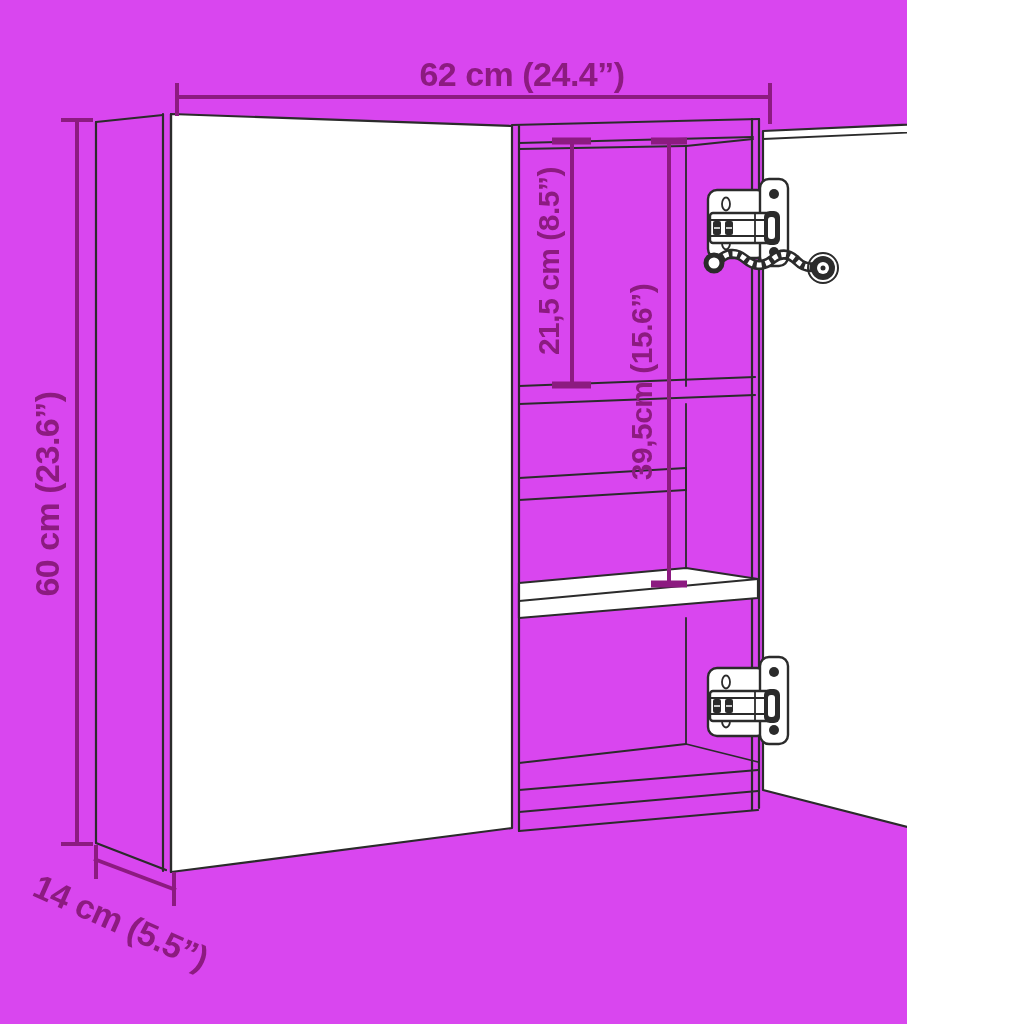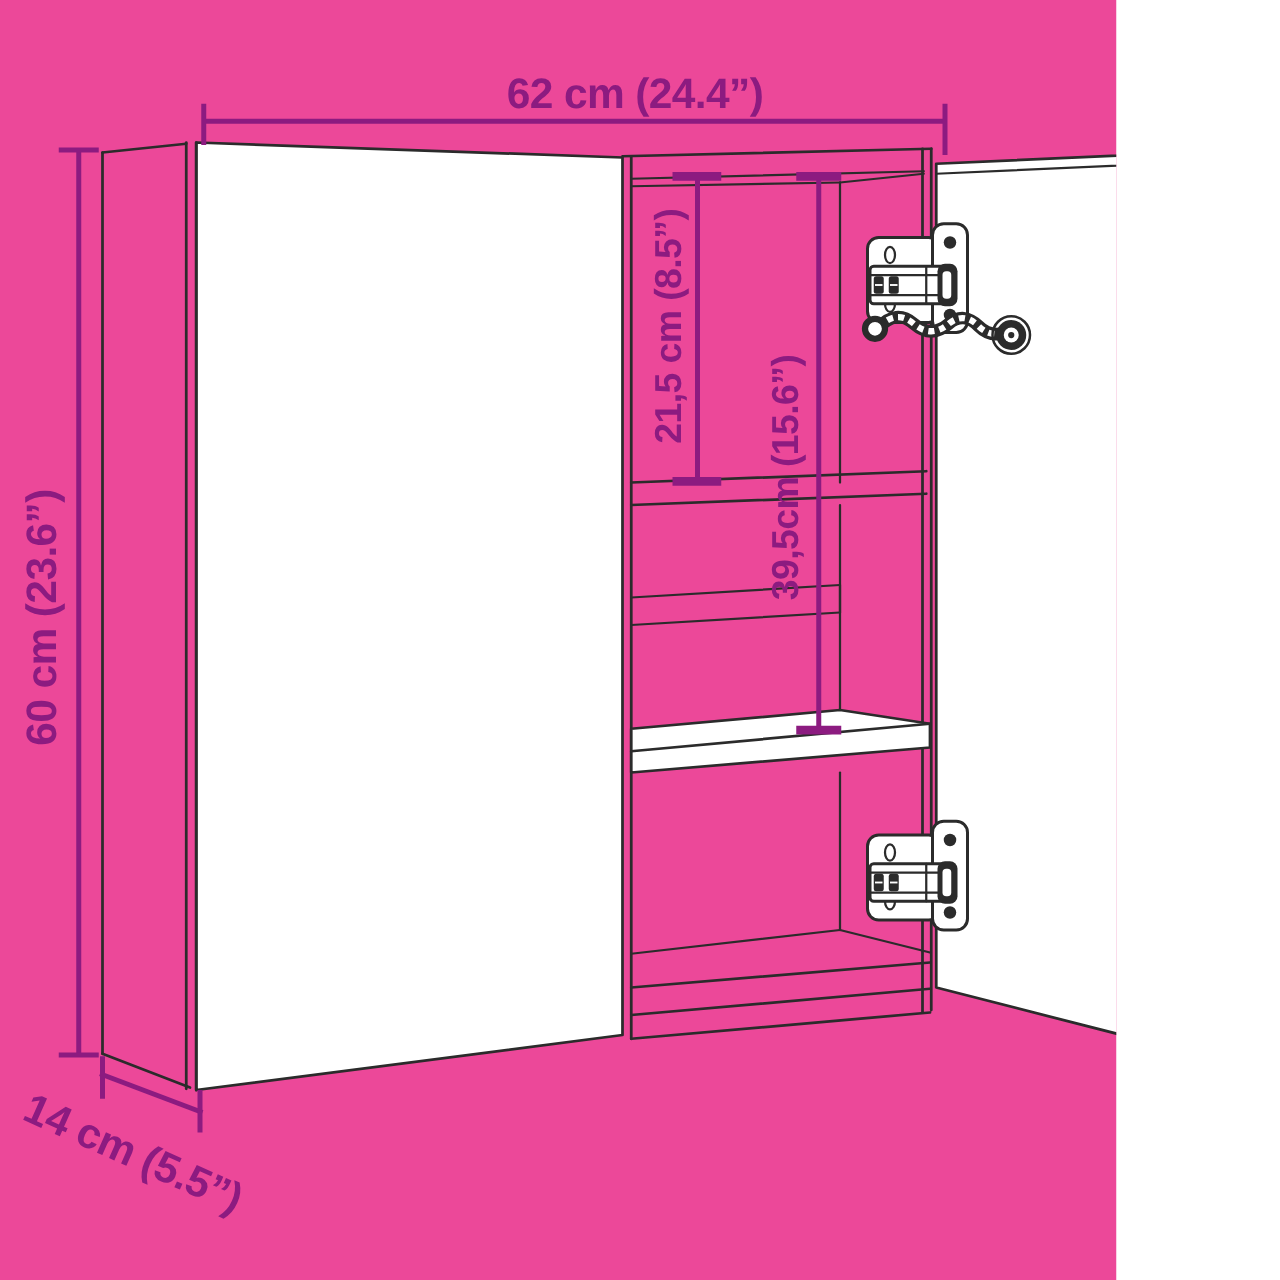--- a/index.html
+++ b/index.html
@@ -1,17 +1,17 @@
 <!DOCTYPE html>
 <html><head>
 <meta charset="utf-8">
 <style>
   html,body{margin:0;padding:0;background:#ffffff;}
-  .stage{position:relative;width:893px;height:1024px;background:#ec4899;overflow:hidden;
-         font-family:"Liberation Sans",sans-serif;}
+  .stage{position:relative;width:893px;height:1024px;background:#d946ef;overflow:hidden;
+         font-family:"Liberation Sans",sans-serif;padding-left:14px;}
   svg{display:block;}
   .ln{stroke:#2b2b2b;stroke-width:2.2;fill:none;stroke-linecap:round;}
   .lnthin{stroke:#2b2b2b;stroke-width:1.8;fill:none;stroke-linecap:round;}
   .panel{fill:#ffffff;stroke:#2b2b2b;stroke-width:2.2;stroke-linejoin:round;}
   .dim{stroke:#8c1b80;stroke-width:4;fill:none;stroke-linecap:butt;}
   .dimbar{stroke:#8c1b80;stroke-width:7;fill:none;stroke-linecap:butt;}
   .dimtext{fill:#8c1b80;font-weight:bold;font-size:34px;letter-spacing:-0.5px;}
   .dimtext-small{fill:#8c1b80;font-weight:bold;font-size:30px;letter-spacing:-0.5px;}
   .hw{fill:#ffffff;stroke:#2b2b2b;stroke-width:2.4;stroke-linejoin:round;}
   .hwdark{fill:#2b2b2b;stroke:none;}

